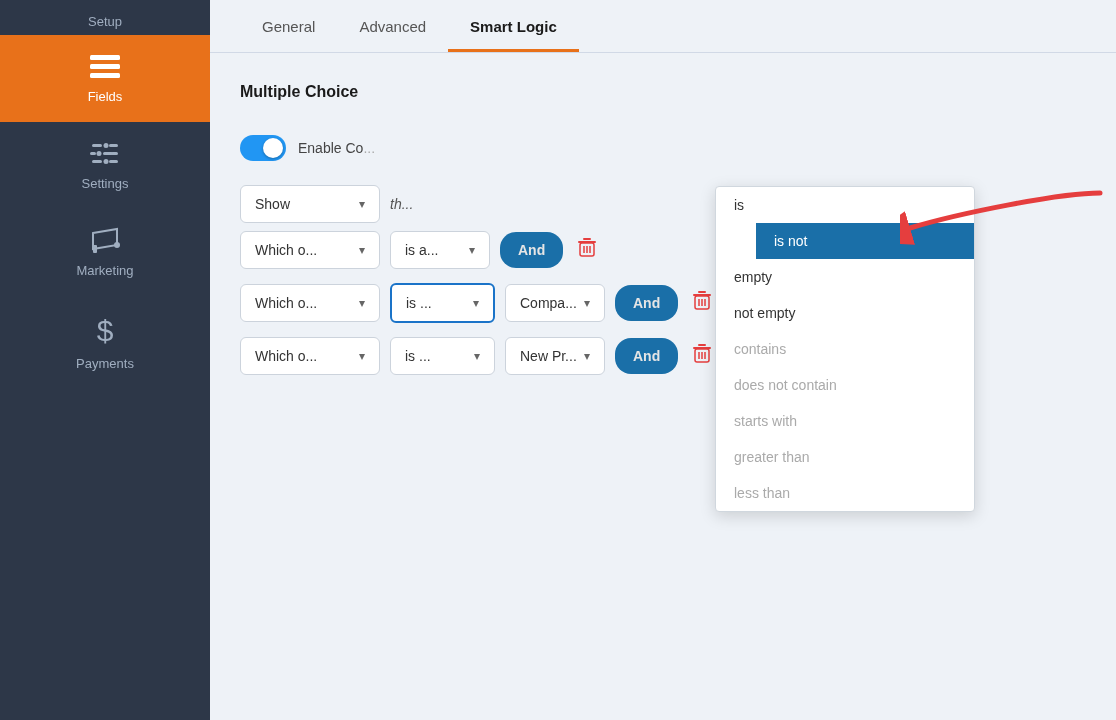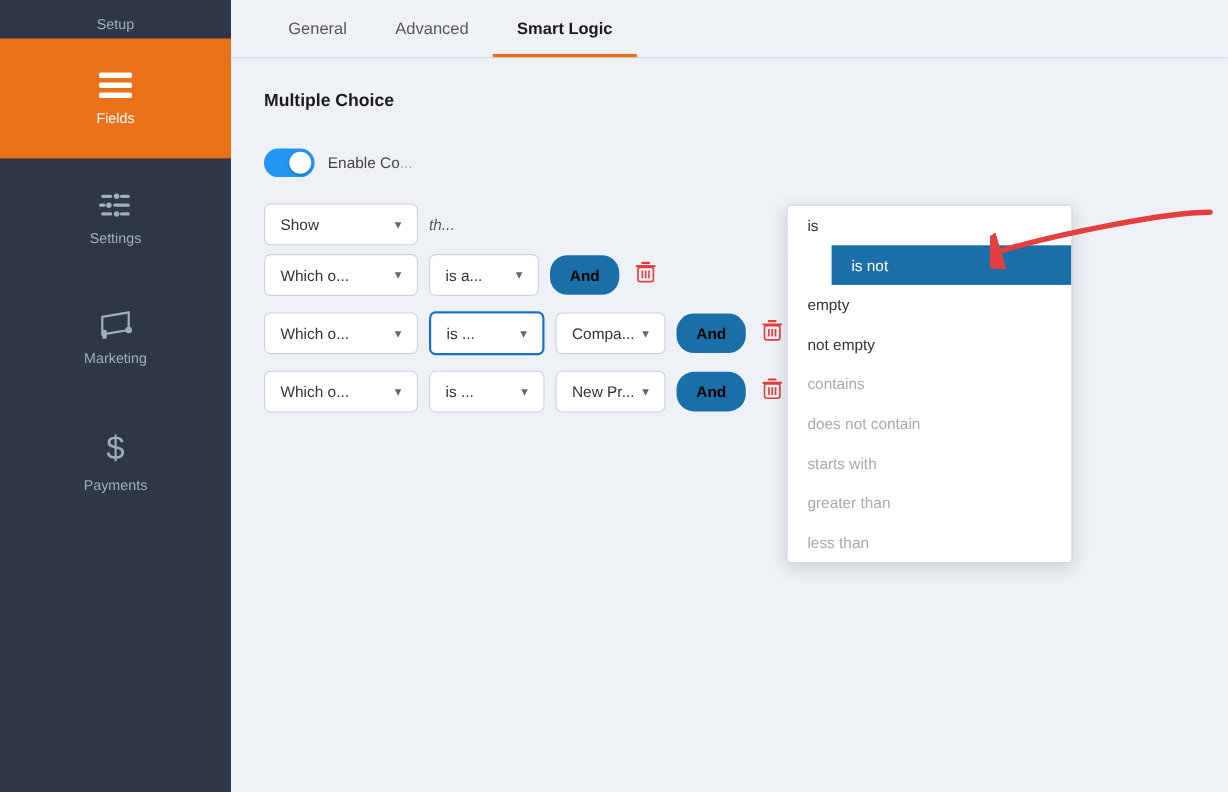--- a/index.html
+++ b/index.html
@@ -13,21 +13,21 @@
       flex-direction: column;
       align-items: center;
       padding-top: 0;
       flex-shrink: 0;
     }
     .sidebar-item {
       width: 100%;
       display: flex;
       flex-direction: column;
       align-items: center;
-      padding: 29px 10px;
+      padding: 18px 10px;
       cursor: pointer;
       color: #a0aec0;
       font-size: 14px;
       gap: 8px;
       position: relative;
     }
     .sidebar-item.active {
       background: #e8711a;
       color: #fff;
     }
@@ -165,21 +165,21 @@
     .dropdown-btn .chevron {
       color: #666;
       font-size: 12px;
     }
     .dropdown-btn.highlighted {
       border: 2px solid #1a73c8;
     }
 
     .btn-and {
       background: #1a6fa8;
-      color: #000000;
+      color: #e5e5e5;
       border: none;
       border-radius: 16px;
       padding: 10px 18px;
       font-size: 14px;
       font-weight: 600;
       cursor: pointer;
     }
 
     .btn-delete {
       color: #e53e3e;

